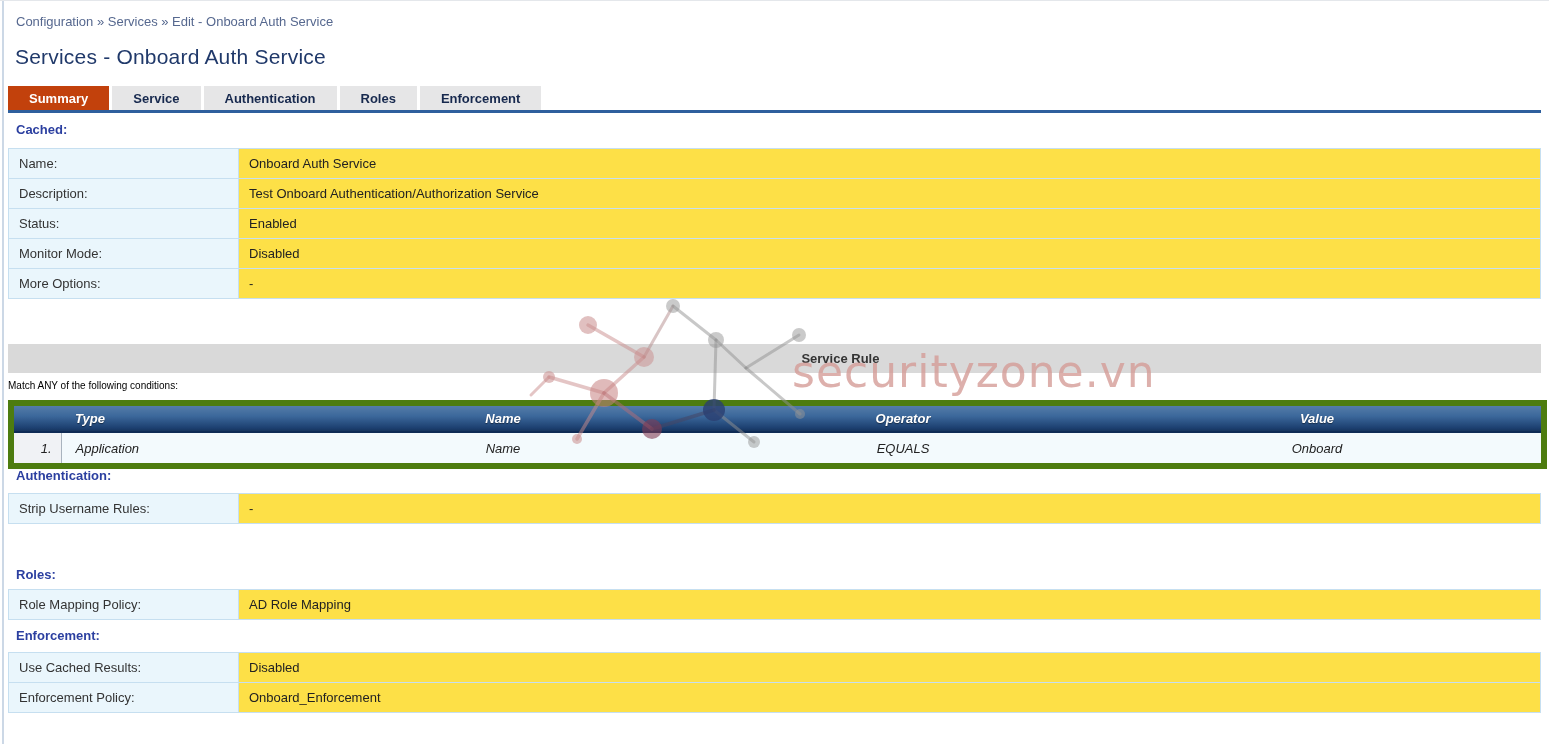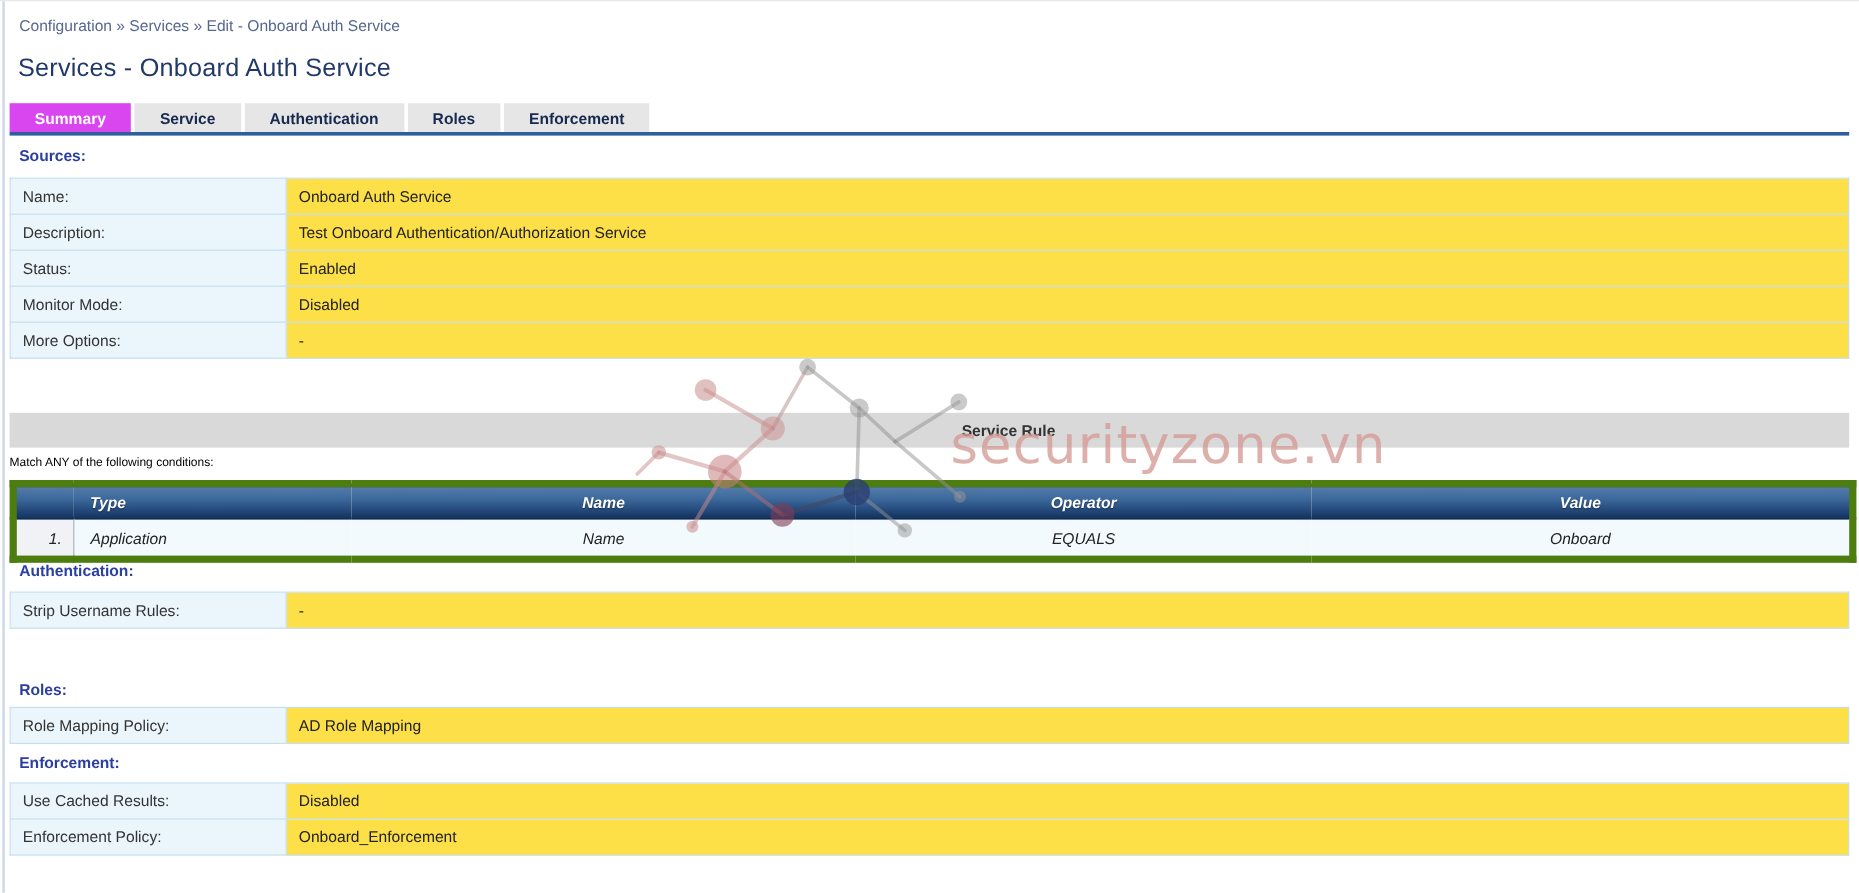--- a/index.html
+++ b/index.html
@@ -10,21 +10,21 @@
   }
   .left-rail { position:absolute; left:2px; top:0; width:2px; height:744px; background:#ccd8e6; }
 
   .breadcrumb { position:absolute; left:16px; top:13px; font-size:13px; color:#56688f; }
   .page-title { position:absolute; left:15px; top:44px; font-size:21px; color:#20396a; letter-spacing:0.2px; }
 
   .tabs { position:absolute; left:8px; top:85px; width:1533px; display:flex; gap:3px;
           border-bottom:3px solid #2e5f9d; box-sizing:border-box; }
   .tab { padding:5px 21px 4px 21px; font-size:13px; font-weight:bold; background:#e6e6e7;
          color:#17294e; cursor:pointer; white-space:nowrap; }
-  .tab.active { background:#d946ef; color:#ffffff; }
+  .tab.active { background:#c2410c; color:#ffffff; }
 
   .section-heading { position:absolute; left:16px; font-size:13px; font-weight:bold; color:#2b3fa0; }
 
   table.kv { position:absolute; left:8px; width:1533px; border-collapse:collapse; table-layout:fixed;
              font-size:13px; color:#222; }
   table.kv td { height:29px; border:1px solid #c6dff0; padding:0 0 0 10px; vertical-align:middle; }
   table.kv td.k { width:219px; background:#eaf6fc; color:#333; }
   table.kv td.v { background:#fde047; }
 
   .rule-bar { position:absolute; left:8px; top:343px; width:1533px; height:29px; background:#d9d9d9; }
@@ -63,21 +63,21 @@
 <div class="page-title">Services - Onboard Auth Service</div>
 
 <div class="tabs">
   <div class="tab active">Summary</div>
   <div class="tab">Service</div>
   <div class="tab">Authentication</div>
   <div class="tab">Roles</div>
   <div class="tab">Enforcement</div>
 </div>
 
-<div class="section-heading" style="top:121px;">Sources:</div>
+<div class="section-heading" style="top:121px;">Cached:</div>
 
 <table class="kv" style="top:147px;">
   <tbody>
       <tr>
     <td class="k">Name:</td>
     <td class="v">Onboard Auth Service</td>
   </tr>
   <tr>
     <td class="k">Description:</td>
     <td class="v">Test Onboard Authentication/Authorization Service</td>

